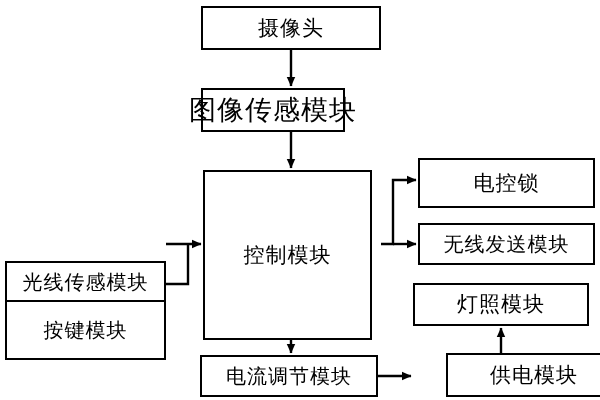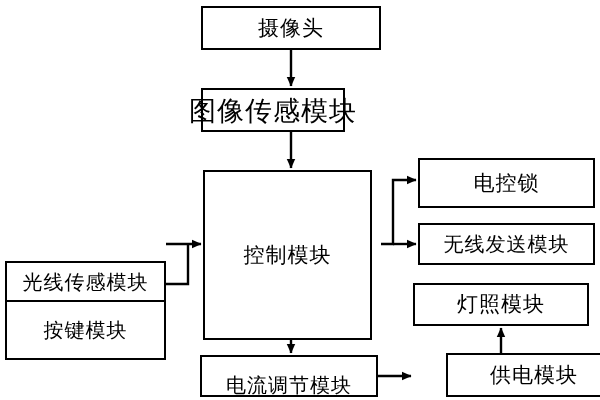--- a/index.html
+++ b/index.html
@@ -20,35 +20,36 @@
     box-sizing: border-box;
     border: 2px solid #000000;
     background: #ffffff;
     display: flex;
     align-items: center;
     justify-content: center;
     color: #000000;
     letter-spacing: 1px;
     white-space: nowrap;
     z-index: 2;
+    font-family: Liberation Serif, serif;
   }
   .node .label {
     display: block;
     line-height: 1;
   }
   .n-camera        { left: 201px; top: 6px;   width: 180px; height: 44px;  font-size: 21px; }
   .n-imgsensor     { left: 201px; top: 88px;  width: 144px; height: 44px;  font-size: 27px; }
   .n-control       { left: 203px; top: 170px; width: 169px; height: 170px; font-size: 21px; }
   .n-lightsensor   { left: 5px;   top: 223px; width: 161px; height: 42px;  font-size: 20px; margin-top: 38px; }
   .n-keys          { left: 5px;   top: 300px; width: 161px; height: 60px;  font-size: 20px; }
   .n-lock          { left: 418px; top: 158px; width: 177px; height: 50px;  font-size: 21px; }
   .n-wireless      { left: 418px; top: 223px; width: 177px; height: 42px;  font-size: 20px; }
   .n-lamp          { left: 413px; top: 283px; width: 176px; height: 43px;  font-size: 21px; }
   .n-power         { left: 413px; top: 353px; width: 176px; height: 44px;  font-size: 21px; margin-left: 33px; }
-  .n-current       { left: 200px; top: 355px; width: 178px; height: 42px;  font-size: 20px; align-items: flex-end; }
+  .n-current       { left: 200px; top: 355px; width: 178px; height: 42px;  font-size: 20px; }
 
   #edges {
     position: absolute;
     left: 0; top: 0;
     width: 600px;
     height: 400px;
     z-index: 1;
   }
 </style>
 </head>

